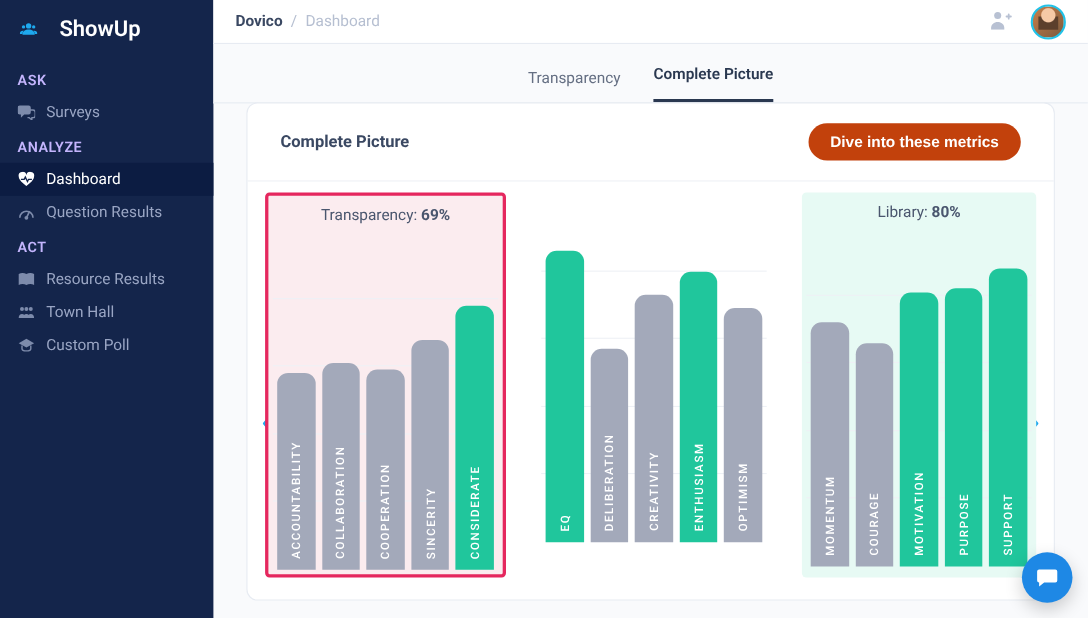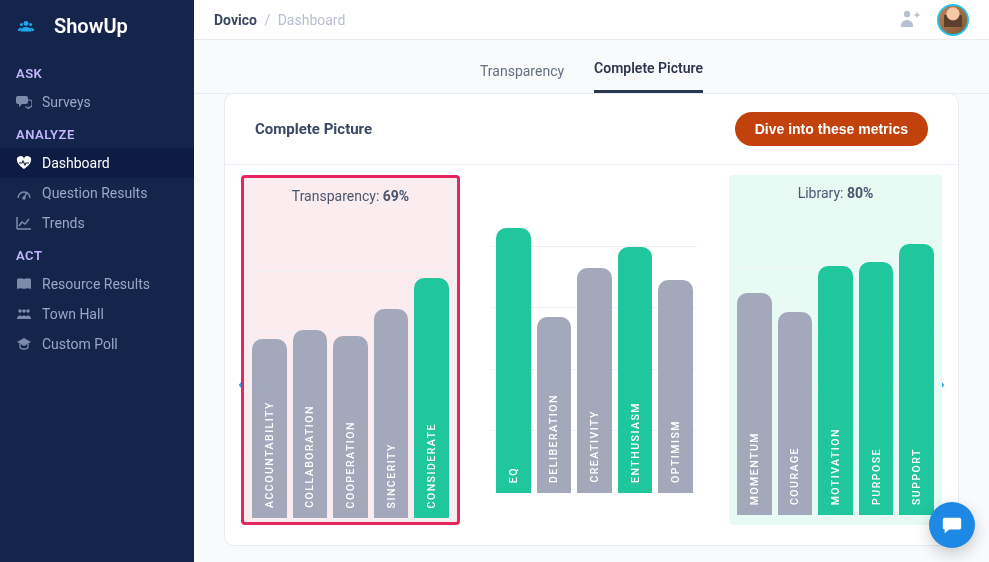--- a/index.html
+++ b/index.html
@@ -120,29 +120,20 @@
         </div>
         <div class="sb-item">
           <span class="sb-icon">
             <svg width="16" height="14" viewBox="0 0 16 14" fill="none" stroke="#7d8bab" stroke-width="1.5">
               <path d="M2 12a6 6 0 0 1 12 0"></path>
               <path d="M8 12 11 6"></path>
               <circle cx="8" cy="12" r="1" fill="#7d8bab"></circle>
             </svg>
           </span>
           <span>Question Results</span>
-        </div>
-        <div class="sb-item">
-          <span class="sb-icon">
-            <svg width="16" height="14" viewBox="0 0 16 14" fill="none" stroke="#7d8bab" stroke-width="1.5">
-              <path d="M1 13V1M1 13h14"></path>
-              <path d="M3 10l3-4 3 2 4-5"></path>
-            </svg>
-          </span>
-          <span>Trends</span>
         </div>
         <div class="sb-section-title">ACT</div>
         <div class="sb-item">
           <span class="sb-icon">
             <svg width="16" height="14" viewBox="0 0 16 14" fill="#7d8bab">
               <path d="M1 2c2-1 5-1 7 0v10c-2-1-5-1-7 0zM15 2c-2-1-5-1-7 0v10c2-1 5-1 7 0z"></path>
             </svg>
           </span>
           <span>Resource Results</span>
         </div>

